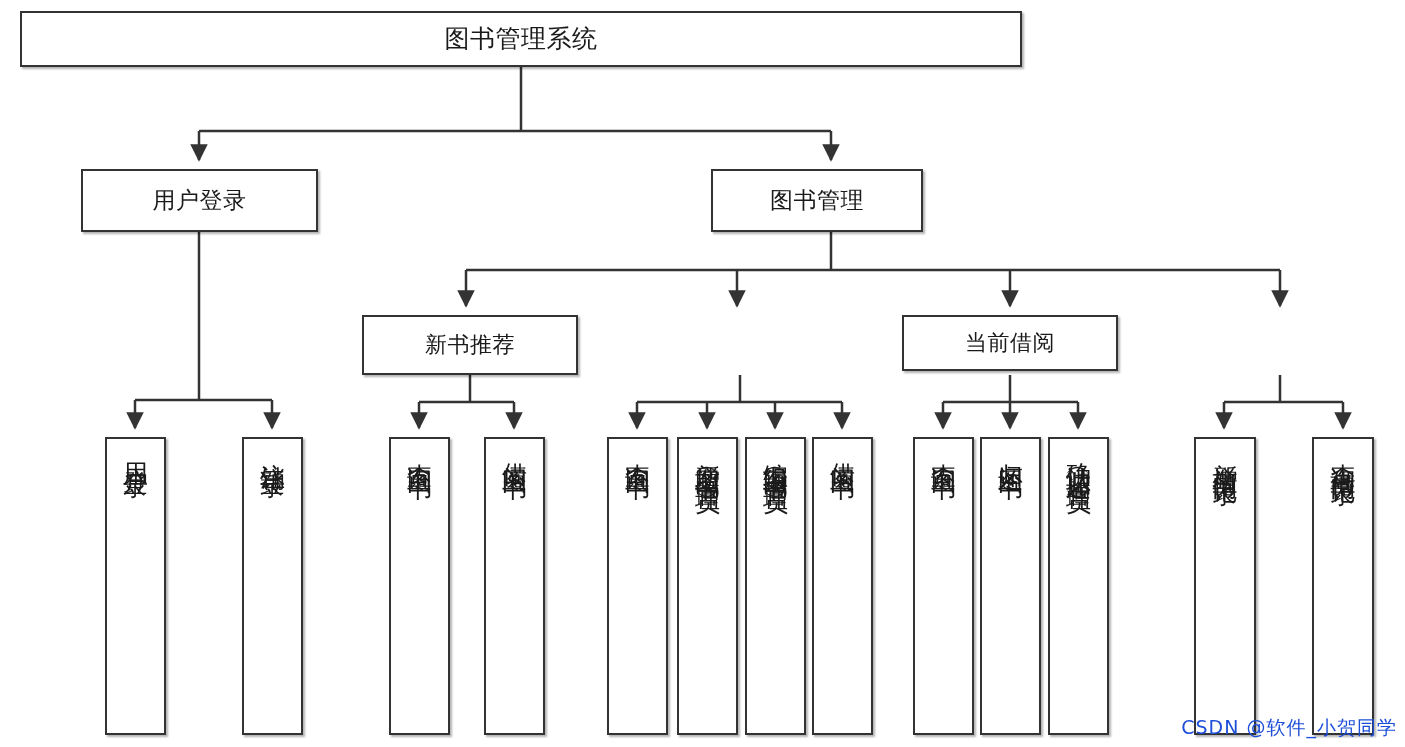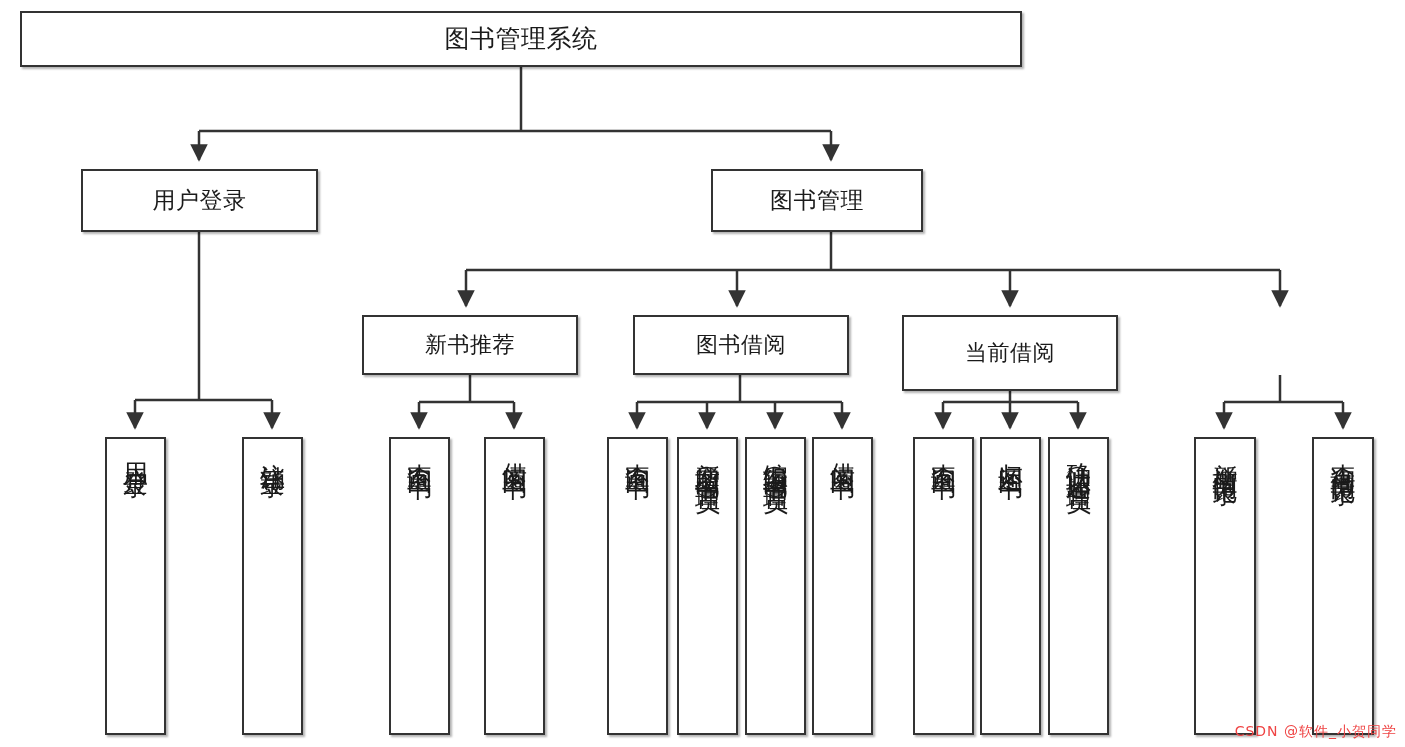--- a/index.html
+++ b/index.html
@@ -60,22 +60,22 @@
     letter-spacing: 4px;
   }
   #title-node .label { font-size: 25px; }
   .lvl1 .label { font-size: 23px; }
   .lvl2 .label { font-size: 22px; }
   .node.vert .label { font-size: 25px; }
   #watermark {
     position: absolute;
     right: 8px;
     bottom: 6px;
-    font-size: 14px;
-    color: #ef4444;
+    font-size: 19px;
+    color: #1d4ed8;
     letter-spacing: 1px;
     z-index: 3;
     white-space: nowrap;
   }
 </style>
 </head>
 <body>
 
 <div id="canvas">
 
@@ -136,24 +136,21 @@
   <div class="node horiz lvl1" style="left:81px; top:169px; width:237px; height:63px;">
     <span class="label">用户登录</span>
   </div>
   <div class="node horiz lvl1" style="left:711px; top:169px; width:212px; height:63px;">
     <span class="label">图书管理</span>
   </div>
 
   <div class="node horiz lvl2" style="left:362px; top:315px; width:216px; height:60px;">
     <span class="label">新书推荐</span>
   </div>
-  <div class="node horiz lvl2" style="left:633px; top:315px; width:216px; height:60px;">
-    <span class="label">图书借阅</span>
-  </div>
-  <div class="node horiz lvl2" style="left:902px; top:315px; width:216px; height:76px;">
+  <div class="node horiz lvl2" style="left:902px; top:315px; width:216px; height:56px;">
     <span class="label">当前借阅</span>
   </div>
 
   <div class="node vert" style="left:105px; top:437px; width:61px; height:298px;">
     <span class="label">用户登录</span>
   </div>
   <div class="node vert" style="left:242px; top:437px; width:61px; height:298px;">
     <span class="label">注销登录</span>
   </div>
 

